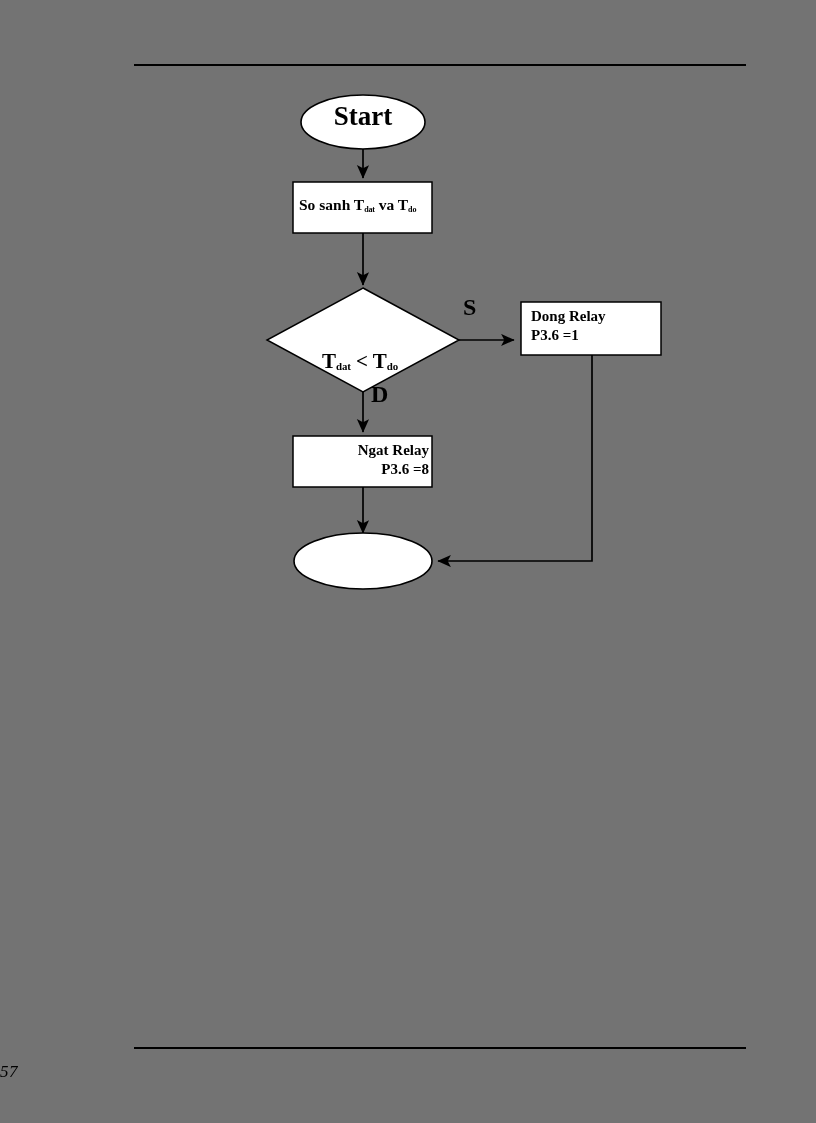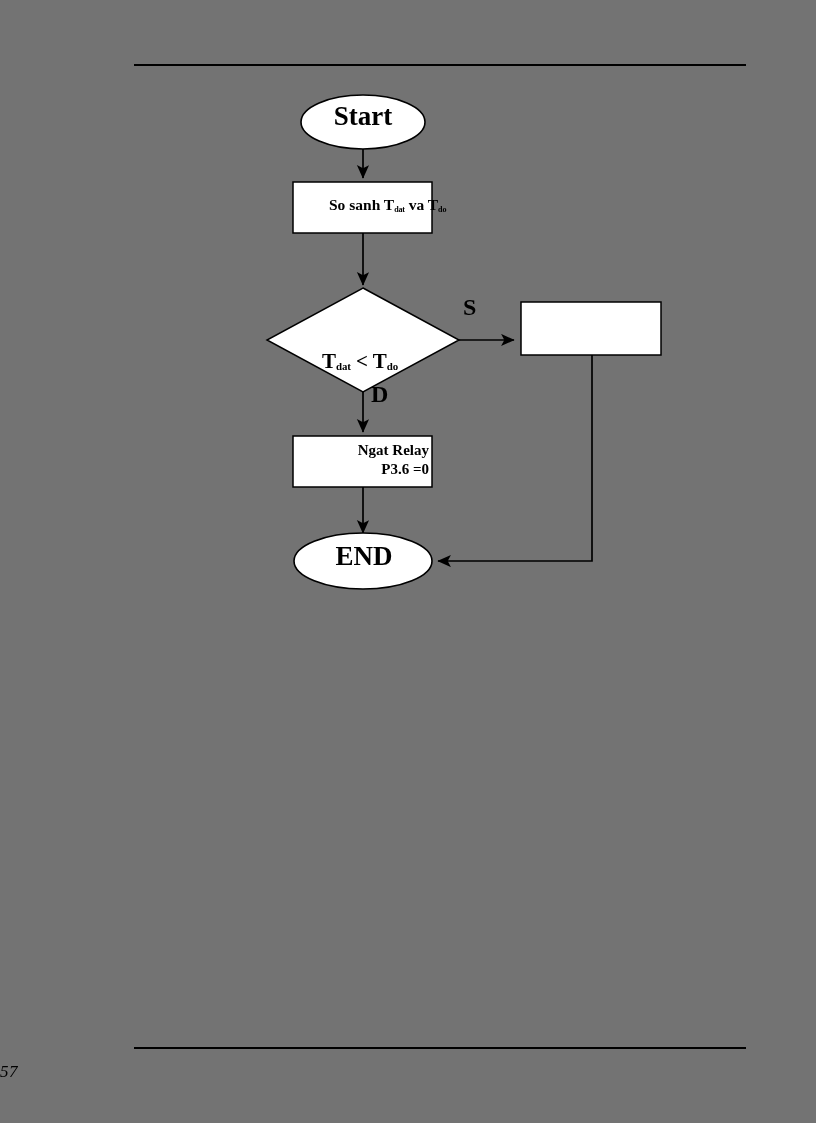--- a/index.html
+++ b/index.html
@@ -98,21 +98,20 @@
     font-size: 15px;
     line-height: 19px;
   }
 
   .lbl-sosanh {
     left: 299px;
     top: 195px;
     width: 136px;
     text-align: left;
     font-size: 15.5px;
-    margin-left: 30px;
   }
 
   .lbl-dong {
     left: 531px;
     top: 307px;
     width: 126px;
     text-align: left;
   }
 
   .lbl-ngat {
@@ -192,26 +191,29 @@
     <div class="node-label terminal-text lbl-start">Start</div>
 
     <div class="node-label process-text lbl-sosanh"><span>So sanh T</span><span class="sub">dat</span><span> va T</span><span class="sub">do</span></div>
 
     <div class="node-label decision-text"><span>T</span><span class="sub">dat</span><span> &lt; T</span><span class="sub">do</span></div>
 
     <div class="branch-label lbl-s">S</div>
 
     <div class="branch-label lbl-d">D</div>
 
+    <div class="node-label process-text lbl-dong">
+      <div>Dong Relay</div>
+      <div>P3.6 =1</div>
+    </div>
 
     <div class="node-label process-text lbl-ngat">
       <div>Ngat Relay</div>
-      <div>P3.6 =0</div>
+      <div>P3.6 =8</div>
     </div>
 
-    <div class="node-label terminal-text lbl-end">END</div>
   </div>
 
   <div class="rule rule-bottom"></div>
 
   <div class="page-number">57</div>
 
 </div>
 
 </body></html>

